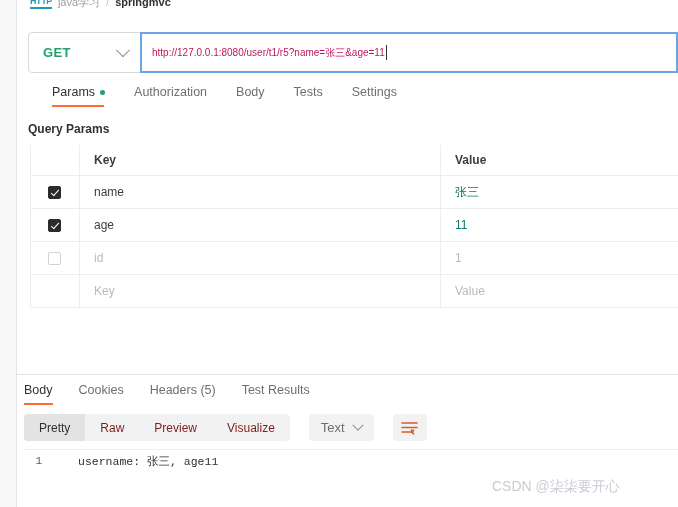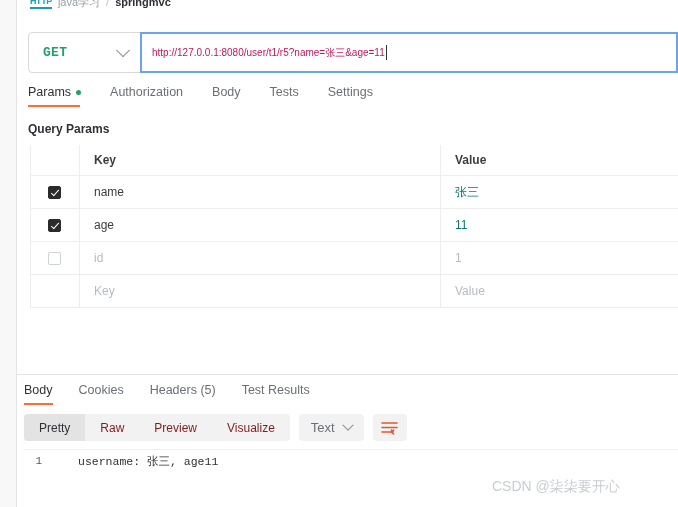--- a/index.html
+++ b/index.html
@@ -70,21 +70,20 @@
     width: 113px;
     border: 1px solid #d9d9d9;
     border-radius: 4px 0 0 4px;
     background: #ffffff;
     display: flex;
     align-items: center;
     justify-content: space-between;
     padding: 0 12px 0 14px;
     box-sizing: border-box;
     cursor: pointer;
-    font-family: Liberation Mono, monospace;
   }
   #method-label {
     color: #22a06b;
     font-weight: bold;
     font-size: 13px;
     letter-spacing: 0.3px;
   }
   .chev {
     width: 9px; height: 9px;
     border-right: 1.4px solid #8d9196;
@@ -126,21 +125,21 @@
   }
   .rtab {
     font-size: 12.5px;
     color: #6b6f76;
     padding: 0 15px 8px 0;
     margin-right: 14px;
     cursor: pointer;
     position: relative;
     white-space: nowrap;
   }
-  .rtab:first-child { padding-left: 0; }
+  .rtab:first-child { padding-left: 0; margin-left: 24px; }
   .rtab.active { color: #2f3137; }
   .rtab .underline {
     position: absolute;
     left: 0; bottom: 0;
     height: 2px;
     width: 52px;
     background: #ff6c37;
   }
   .green-dot {
     display: inline-block;
@@ -245,21 +244,21 @@
     height: 2px; width: 100%;
     background: #ff6c37;
   }
 
   
   #viewer-toolbar {
     position: absolute;
     left: 24px; top: 414px;
     display: flex;
     align-items: flex-start;
-    gap: 9px;
+    gap: 19px;
   }
   #format-group {
     display: flex;
     background: #f2f2f2;
     border-radius: 4px;
     height: 27px;
     align-items: stretch;
     overflow: hidden;
   }
   .fmt {

